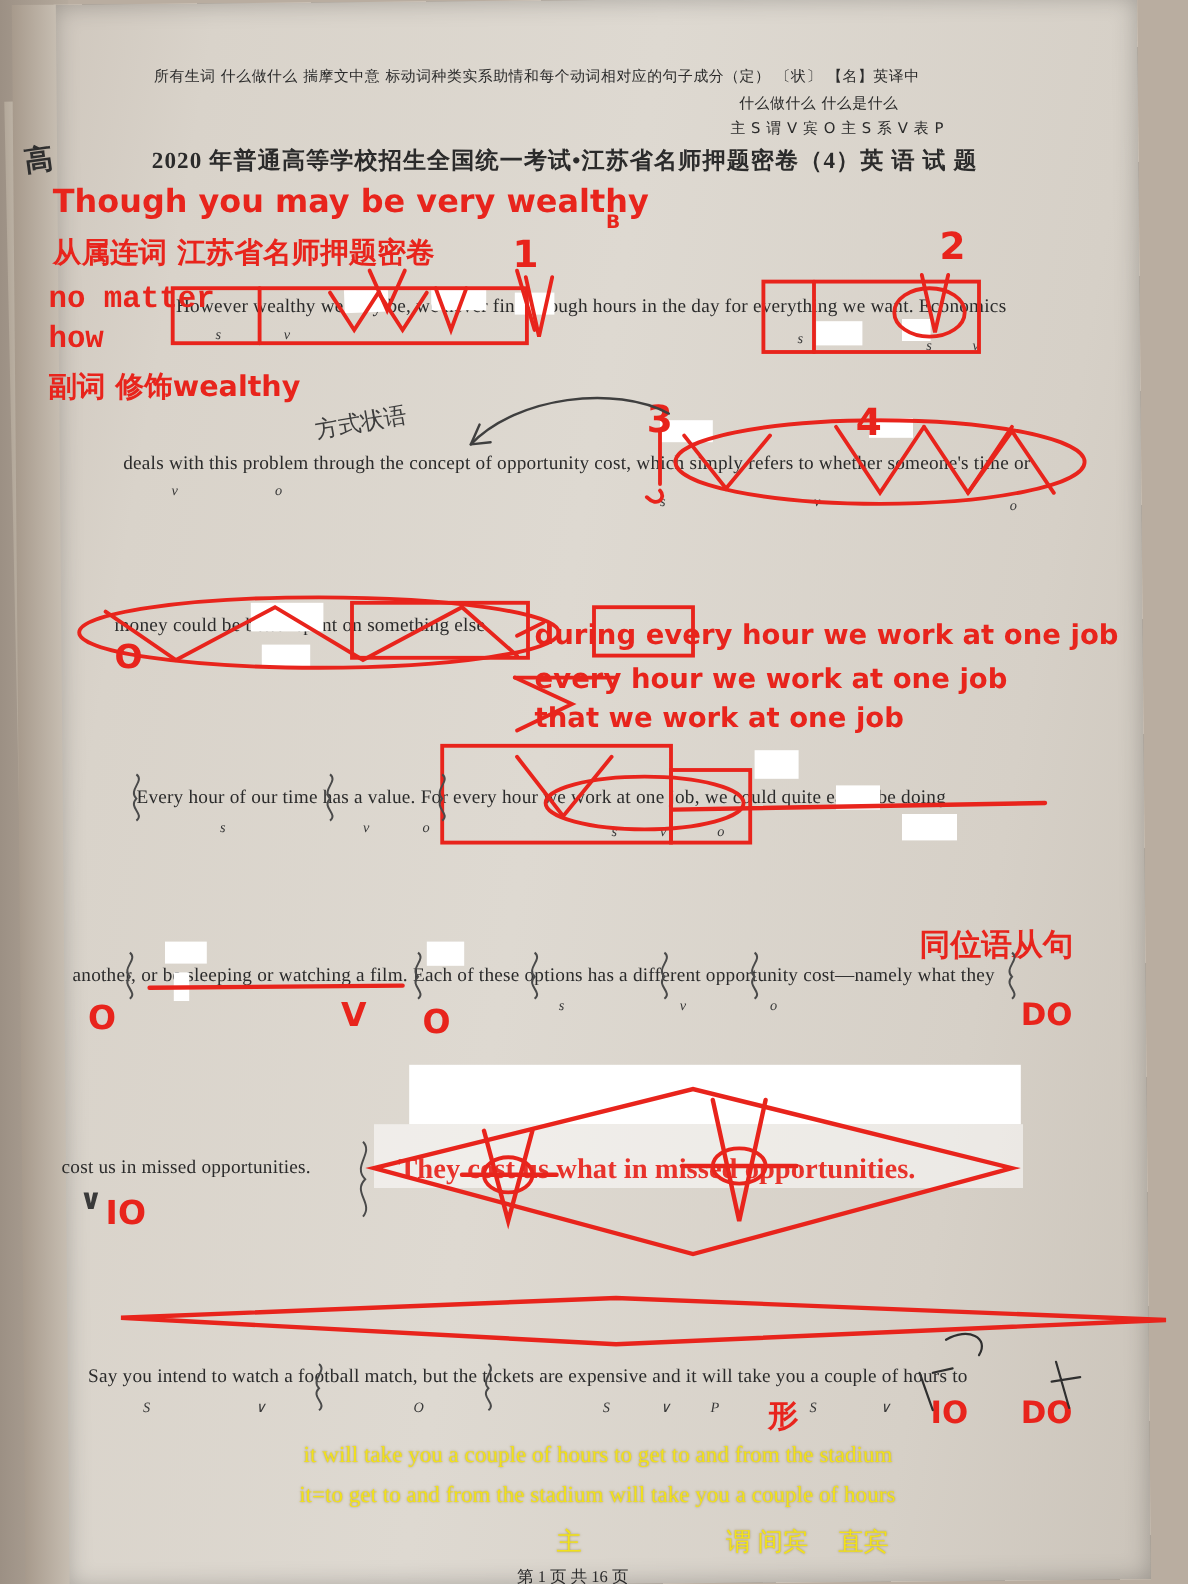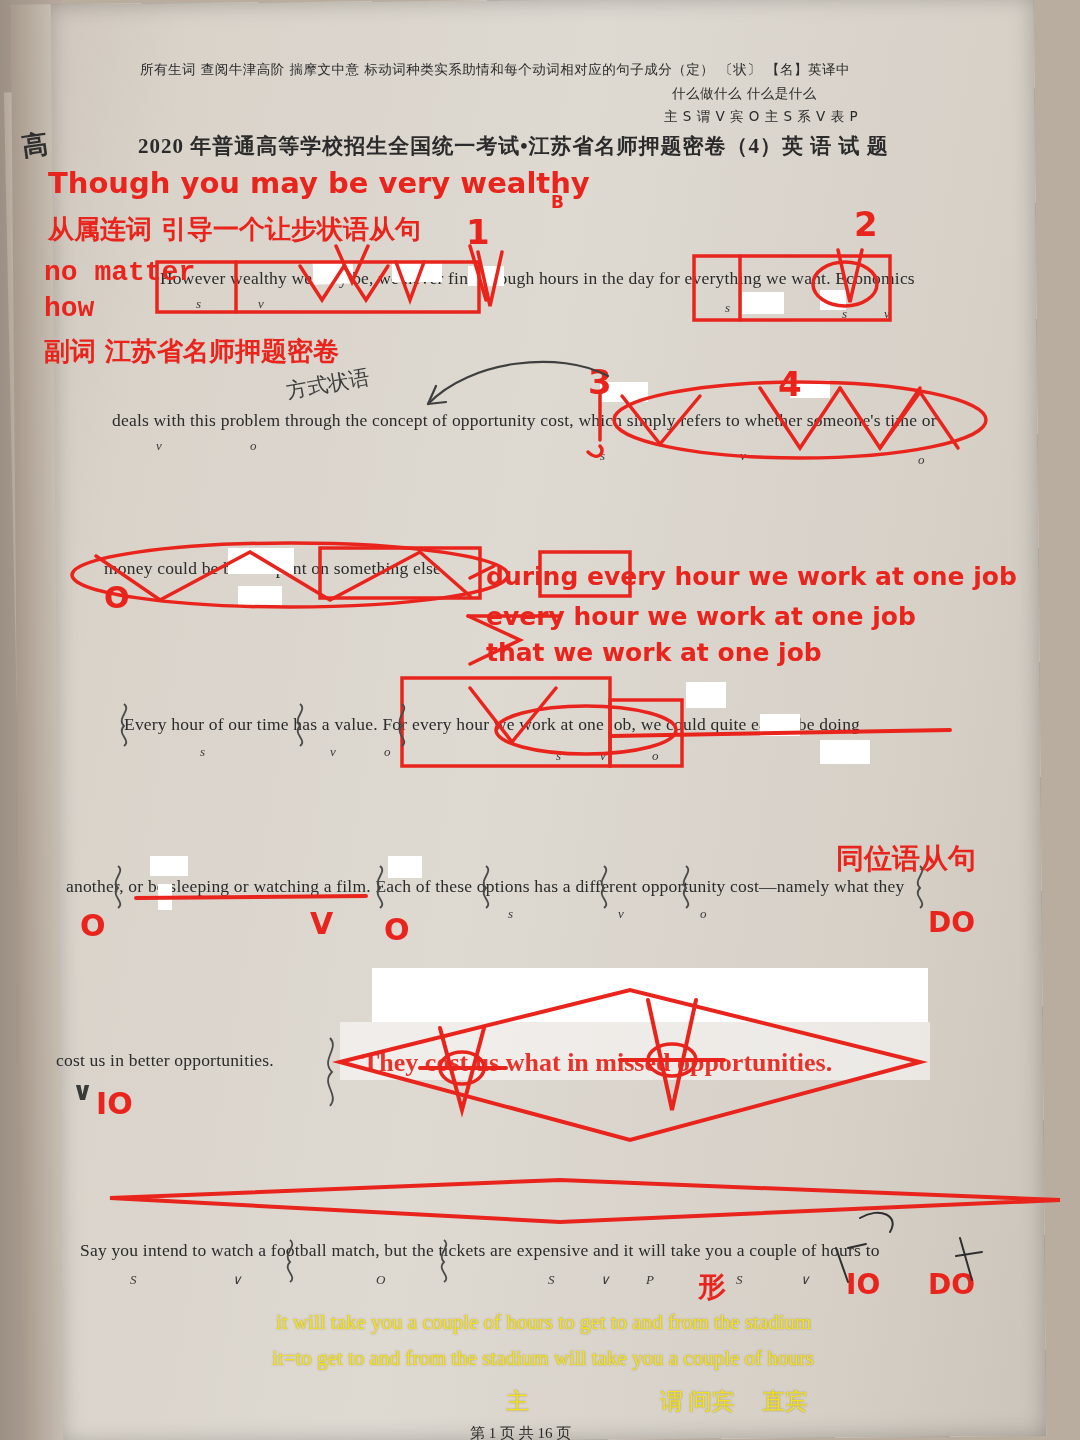--- a/index.html
+++ b/index.html
@@ -54,32 +54,32 @@
 </head>
 <body>
 
 <div id="shadow-left"></div>
 <div id="edge2"></div>
 
 <div id="paper"></div>
 
 <div class="r" style="left:22px;top:128px;font-size:26px;color:#2f2f2f;font-family:'DejaVu Sans',sans-serif;transform:rotate(-8deg);">高</div>
 
-<div class="p hdr-small" style="left:140px;top:61px;">所有生词 查阅牛津高阶 揣摩文中意 标动词种类实系助情和每个动词相对应的句子成分（定） 〔状〕 【名】英译中</div>
+<div class="p hdr-small" style="left:140px;top:61px;">所有生词 什么做什么 揣摩文中意 标动词种类实系助情和每个动词相对应的句子成分（定） 〔状〕 【名】英译中</div>
 <div class="p hdr-small" style="left:672px;top:85px;">什么做什么      什么是什么</div>
 <div class="p hdr-small" style="left:664px;top:108px;">主 S 谓 V 宾 O    主 S 系 V 表 P</div>
 
 <div class="p hdr-title" style="left:138px;top:132px;">2020 年普通高等学校招生全国统一考试•江苏省名师押题密卷（4）英 语 试 题</div>
 
 <div class="p body-line" style="left:160px;top:268px;">However wealthy we may be, we never find enough hours in the day for everything we want. Economics</div>
 <div class="p body-line" style="left:112px;top:410px;">deals with this problem through the concept of opportunity cost, which simply refers to whether someone's time or</div>
 <div class="p body-line" style="left:104px;top:558px;">money could be better spent on something else.</div>
 <div class="p body-line" style="left:124px;top:714px;">Every hour of our time has a value. For every hour we work at one job, we could quite easily be doing</div>
 <div class="p body-line" style="left:66px;top:876px;">another, or be sleeping or watching a film. Each of these options has a different opportunity cost—namely what they</div>
-<div class="p body-line" style="left:56px;top:1050px;">cost us in better opportunities.</div>
+<div class="p body-line" style="left:56px;top:1050px;">cost us in missed opportunities.</div>
 <div class="p body-line" style="left:80px;top:1240px;">Say you intend to watch a football match, but the tickets are expensive and it will take you a couple of hours to</div>
 <div class="p" style="left:470px;top:1424px;font-size:15px;">第 1 页 共 16 页</div>
 
 <div class="p smallmark" style="left:196px;top:296px;">s</div>
 <div class="p smallmark" style="left:258px;top:296px;">v</div>
 <div class="p smallmark" style="left:725px;top:300px;">s</div>
 <div class="p smallmark" style="left:756px;top:300px;">v</div>
 <div class="p smallmark" style="left:842px;top:306px;">s</div>
 <div class="p smallmark" style="left:884px;top:306px;">v</div>
 
@@ -114,26 +114,26 @@
 <div class="whiteout" style="left:820px;top:740px;width:50px;height:24px;"></div>
 <div class="whiteout" style="left:150px;top:856px;width:38px;height:20px;"></div>
 <div class="whiteout" style="left:158px;top:884px;width:14px;height:26px;"></div>
 <div class="whiteout" style="left:388px;top:856px;width:34px;height:22px;"></div>
 <div class="whiteout" style="left:372px;top:968px;width:556px;height:54px;"></div>
 <div class="tape" style="left:340px;top:1022px;width:590px;height:58px;"></div>
 
 <div class="r rbig" style="left:48px;top:166px;font-size:29px;">Though  you may be very wealthy</div>
 <div class="r" style="left:551px;top:192px;font-size:17px;">B</div>
 
-<div class="r rcn" style="left:48px;top:212px;font-size:26px;">从属连词 引导一个让步状语从句</div>
+<div class="r rcn" style="left:48px;top:212px;font-size:26px;">从属连词 江苏省名师押题密卷</div>
 
 <div class="r rmed" style="left:44px;top:257px;">no matter</div>
 <div class="r rmed" style="left:44px;top:293px;">how</div>
 
-<div class="r rcn" style="left:44px;top:334px;font-size:26px;">副词 江苏省名师押题密卷</div>
+<div class="r rcn" style="left:44px;top:334px;font-size:26px;">副词 修饰wealthy</div>
 
 <div class="r rnum" style="left:466px;top:212px;">1</div>
 <div class="r rnum" style="left:854px;top:204px;">2</div>
 <div class="r rnum" style="left:588px;top:362px;">3</div>
 <div class="r rnum" style="left:778px;top:364px;">4</div>
 
 <div class="r" style="left:486px;top:562px;font-size:25px;">during every hour we work at one job</div>
 <div class="r" style="left:486px;top:602px;font-size:25px;">every hour we work at one job</div>
 <div class="r" style="left:486px;top:638px;font-size:25px;">that we work at one job</div>
 

